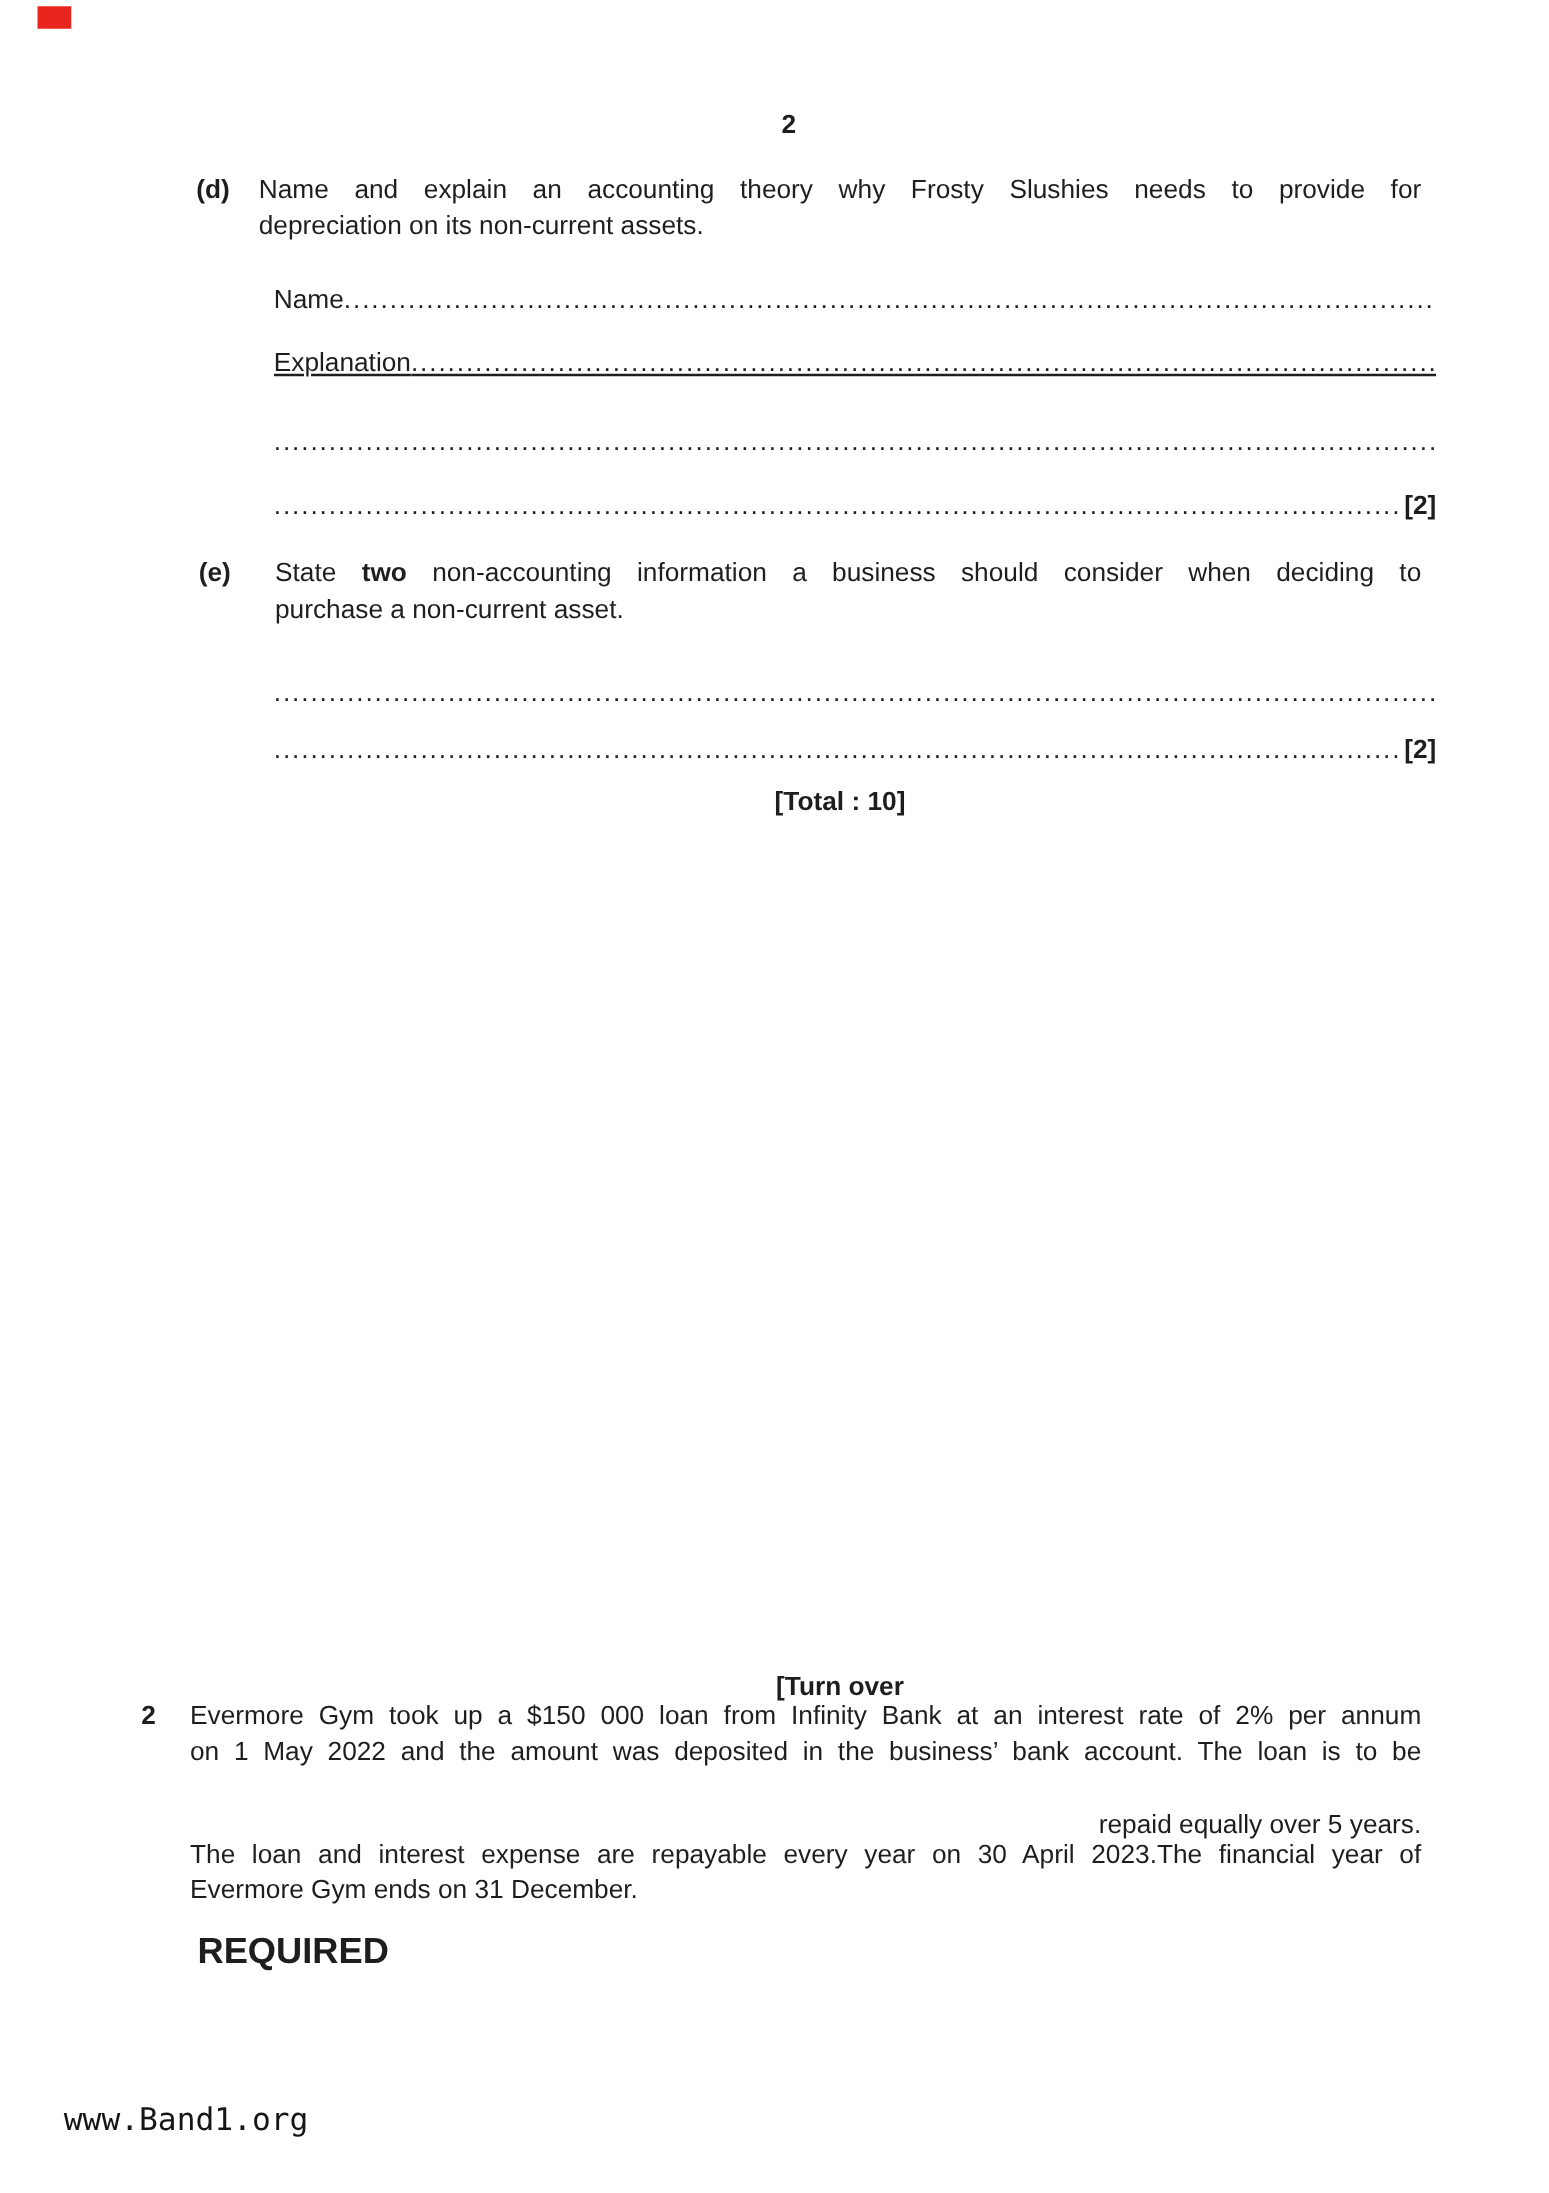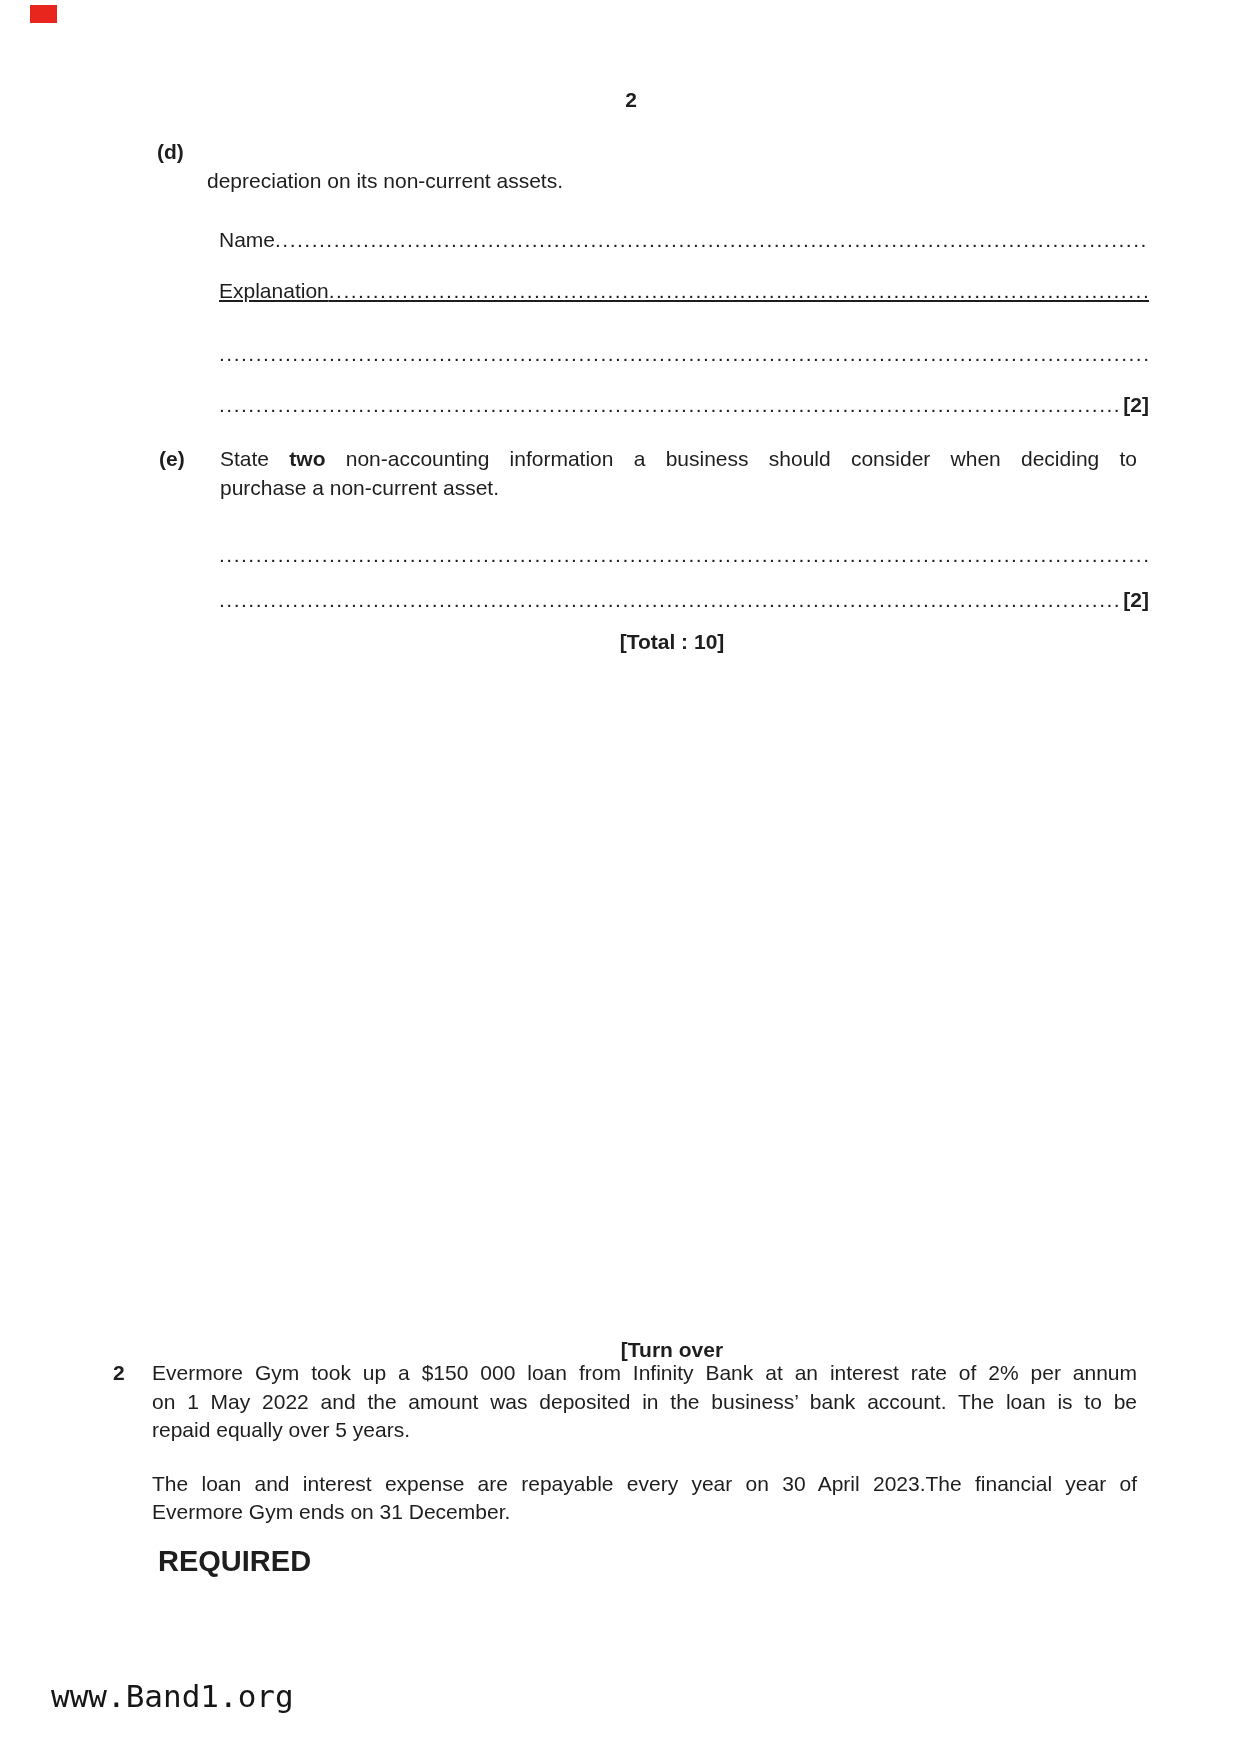--- a/index.html
+++ b/index.html
@@ -29,35 +29,36 @@
   }
   .mark { flex:0 0 auto; font-weight:bold; }
   .marker {
     position:absolute;
     left:30px; top:5px;
     width:27px; height:18px;
     background:#e8261d;
   }
   .mono {
     font-family:"DejaVu Sans Mono", monospace;
-    font-size:31px;
+    font-size:25px;
     line-height:28px;
     color:#161616;
   }
 </style>
 </head>
 <body>
 
 <div class="page">
 
   <div class="marker"></div>
 
   <div class="abs t b center" style="left:0; top:88px; width:1262px;">2</div>
 
   <div class="abs t b" style="left:157px; top:140px;">(d)</div>
+  <div class="abs t jline" style="left:207px; top:140px; width:930px;">Name and explain an accounting theory why Frosty Slushies needs to provide for</div>
   <div class="abs t" style="left:207px; top:169px; width:930px;">depreciation on its non-current assets.</div>
 
   <div class="abs t dotrow" style="left:207px; top:228px; width:930px;">
     <span class="lbl">Name</span>
       <span class="dots">..........................................................................................................................................................................................................................</span>
   </div>
 
   <div class="abs t dotrow" style="left:207px; top:279px; width:930px;text-decoration:underline;">
     <span class="lbl">Explanation</span>
       <span class="dots">..........................................................................................................................................................................................................................</span>
@@ -87,21 +88,21 @@
       <span class="mark">[2]</span>
   </div>
 
   <div class="abs t b right" style="left:207px; top:630px; width:930px;">[Total : 10]</div>
 
   <div class="abs t b right" style="left:207px; top:1338px; width:930px;">[Turn over</div>
 
   <div class="abs t b" style="left:113px; top:1361px;">2</div>
   <div class="abs t jline" style="left:152px; top:1361px; width:985px;">Evermore Gym took up a $150 000 loan from Infinity Bank at an interest rate of 2% per annum</div>
   <div class="abs t jline" style="left:152px; top:1390px; width:985px;">on 1 May 2022 and the amount was deposited in the business’ bank account. The loan is to be</div>
-  <div class="abs t" style="left:152px; top:1418px; width:985px;">repaid equally over 5 years.</div>
+  <div class="abs t" style="left:152px; top:1448px; width:985px;text-align:right;">repaid equally over 5 years.</div>
 
   <div class="abs t jline" style="left:152px; top:1472px; width:985px;">The loan and interest expense are repayable every year on 30 April 2023.The financial year of</div>
   <div class="abs t" style="left:152px; top:1500px; width:985px;">Evermore Gym ends on 31 December.</div>
 
   <div class="abs t b" style="left:158px; top:1549px; font-size:29px;">REQUIRED</div>
 
   <div class="abs mono" style="left:51px; top:1682px;">www.Band1.org</div>
 
 </div>
 

